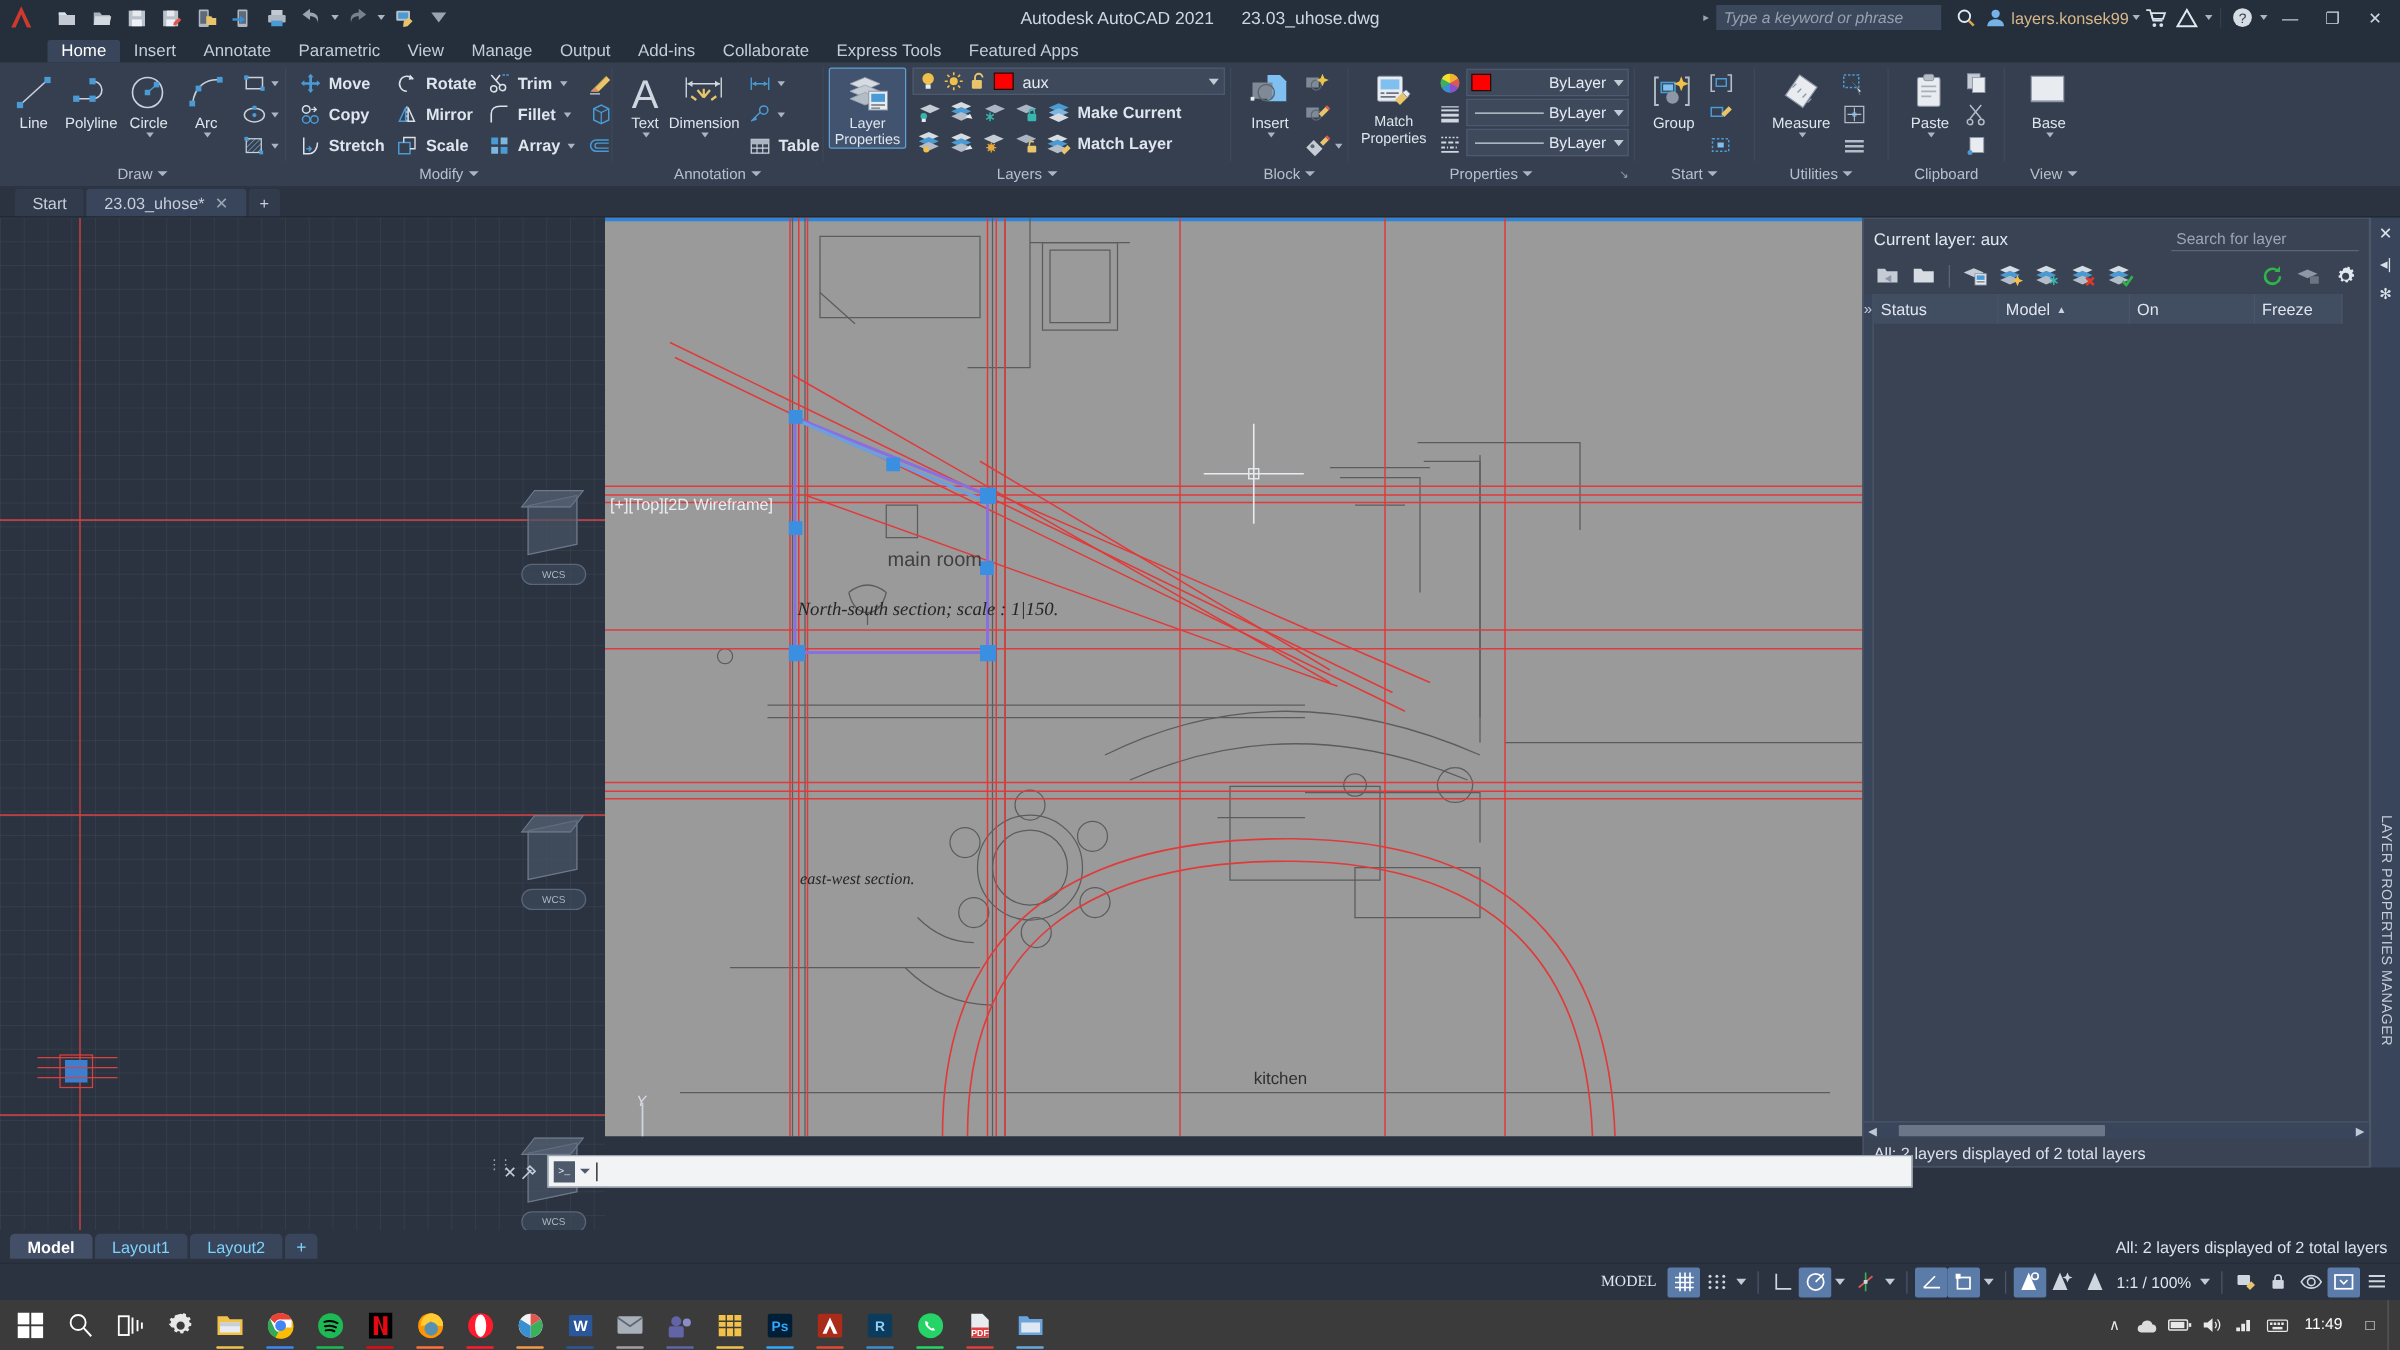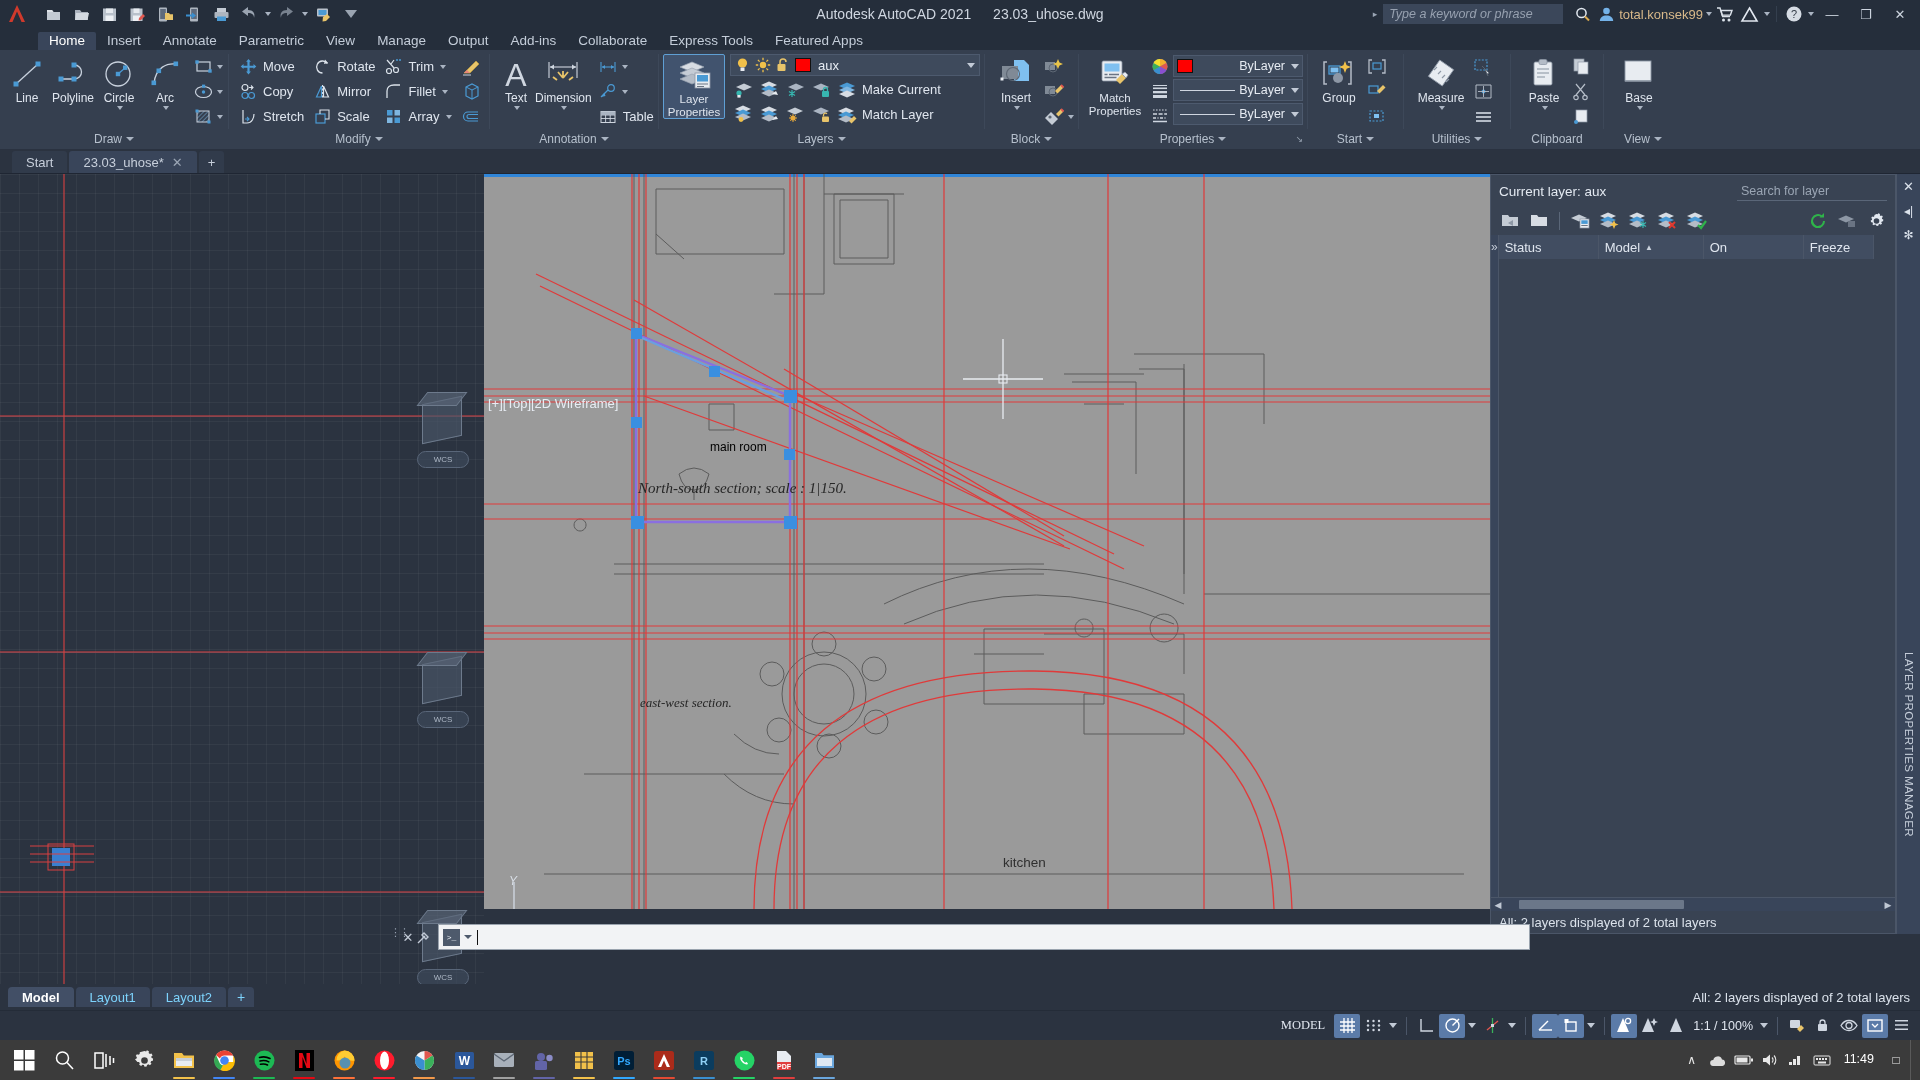--- a/index.html
+++ b/index.html
@@ -88,21 +88,21 @@
   .pt-corner { position:absolute; right:4px; font-size:9px; color:#95a0af; }
 
   .big-btn {
     width:46px; display:flex; flex-direction:column; align-items:center; gap:1px;
     padding:3px 1px 0; border-radius:2px; font-size:12px; color:#dfe5ee; text-align:center;
     line-height:1.1;
   }
   .big-btn .bi { height:34px; display:flex; align-items:center; justify-content:center; }
   .sm-btn {
     height:25px; display:flex; align-items:center; gap:5px; padding:0 5px 0 3px;
-    border-radius:2px; font-size:13px; color:#dfe5ee; white-space:nowrap;
+    border-radius:2px; font-size:13px; color:#dfe5ee; white-space:nowrap;font-weight:bold;
   }
   .sm-btn .si { width:20px; height:20px; display:flex; align-items:center; justify-content:center; flex:none; }
   .icon-only {
     width:26px; height:25px; display:flex; align-items:center; justify-content:center;
     border-radius:2px;
   }
   .col { display:flex; flex-direction:column; }
   .row { display:flex; align-items:center; }
 
   
@@ -417,21 +417,21 @@
             <circle cx="7.5" cy="7" r="4.6" fill="none" stroke="#e2e8f0" stroke-width="1.5"></circle>
             <path d="M11 10.5l4 4" stroke="#d9a84e" stroke-width="2"></path>
           </svg>
       </div>
       <div class="icon-btn">
         <svg width="17" height="17" viewBox="0 0 17 17">
             <circle cx="8.5" cy="5" r="3.3" fill="#74b2e8"></circle>
             <path d="M1.8 15c0-3.6 3-5.6 6.7-5.6s6.7 2 6.7 5.6z" fill="#74b2e8"></path>
           </svg>
       </div>
-      <span class="user-name">total.konsek99</span>
+      <span class="user-name">layers.konsek99</span>
       <div class="caret-sm"></div>
       <div class="icon-btn">
         <svg width="18" height="17" viewBox="0 0 18 17">
             <path d="M1 2h3l2.6 8.5H14" fill="none" stroke="#dbe2ea" stroke-width="1.4"></path>
             <path d="M5 4.5h11l-1.6 4.6H6.2z" fill="none" stroke="#dbe2ea" stroke-width="1.4"></path>
             <circle cx="7.5" cy="14" r="1.5" fill="#dbe2ea"></circle>
             <circle cx="13" cy="14" r="1.5" fill="#dbe2ea"></circle>
           </svg>
       </div>
       <div class="icon-btn">
@@ -1333,21 +1333,21 @@
             <line x1="519" y1="165" x2="519" y2="245"></line>
             <line x1="479" y1="205" x2="559" y2="205"></line>
           </g>
           <rect x="515" y="201" width="8" height="8" fill="none" stroke="#e8ecf1" stroke-width="1.1"></rect>
 
           <g stroke="#2a2a2a" stroke-width="1.3" fill="none">
             <path d="M-70 600 V560"></path>
           </g>
         </svg>
 
-        <div style="position:absolute;left:226px;top:266px;font-size:12px;color:#000000;font-family:'Liberation Sans',sans-serif">main room</div>
+        <div style="position:absolute;left:226px;top:266px;font-size:16px;color:#404040;font-family:'Liberation Sans',sans-serif">main room</div>
         <div style="position:absolute;left:154px;top:306px;font-size:15px;color:#262626;font-style:italic;font-family:'Liberation Serif',serif;white-space:nowrap">North-south section; scale :   1|150.</div>
         <div style="position:absolute;left:156px;top:521px;font-size:13px;color:#262626;font-style:italic;font-family:'Liberation Serif',serif;white-space:nowrap">east-west section.</div>
         <div style="position:absolute;left:519px;top:681px;font-size:13.5px;color:#2f2f2f;font-family:'Liberation Sans',sans-serif">kitchen</div>
 
         <div style="position:absolute;left:25px;top:700px;color:#d8dee6;font-size:12px;font-style:italic">Y</div>
         <svg width="60" height="80" style="position:absolute;left:20px;top:690px">
           <line x1="10" y1="18" x2="10" y2="78" stroke="#cfd6e0" stroke-width="1.4"></line>
         </svg>
       </div>
 

